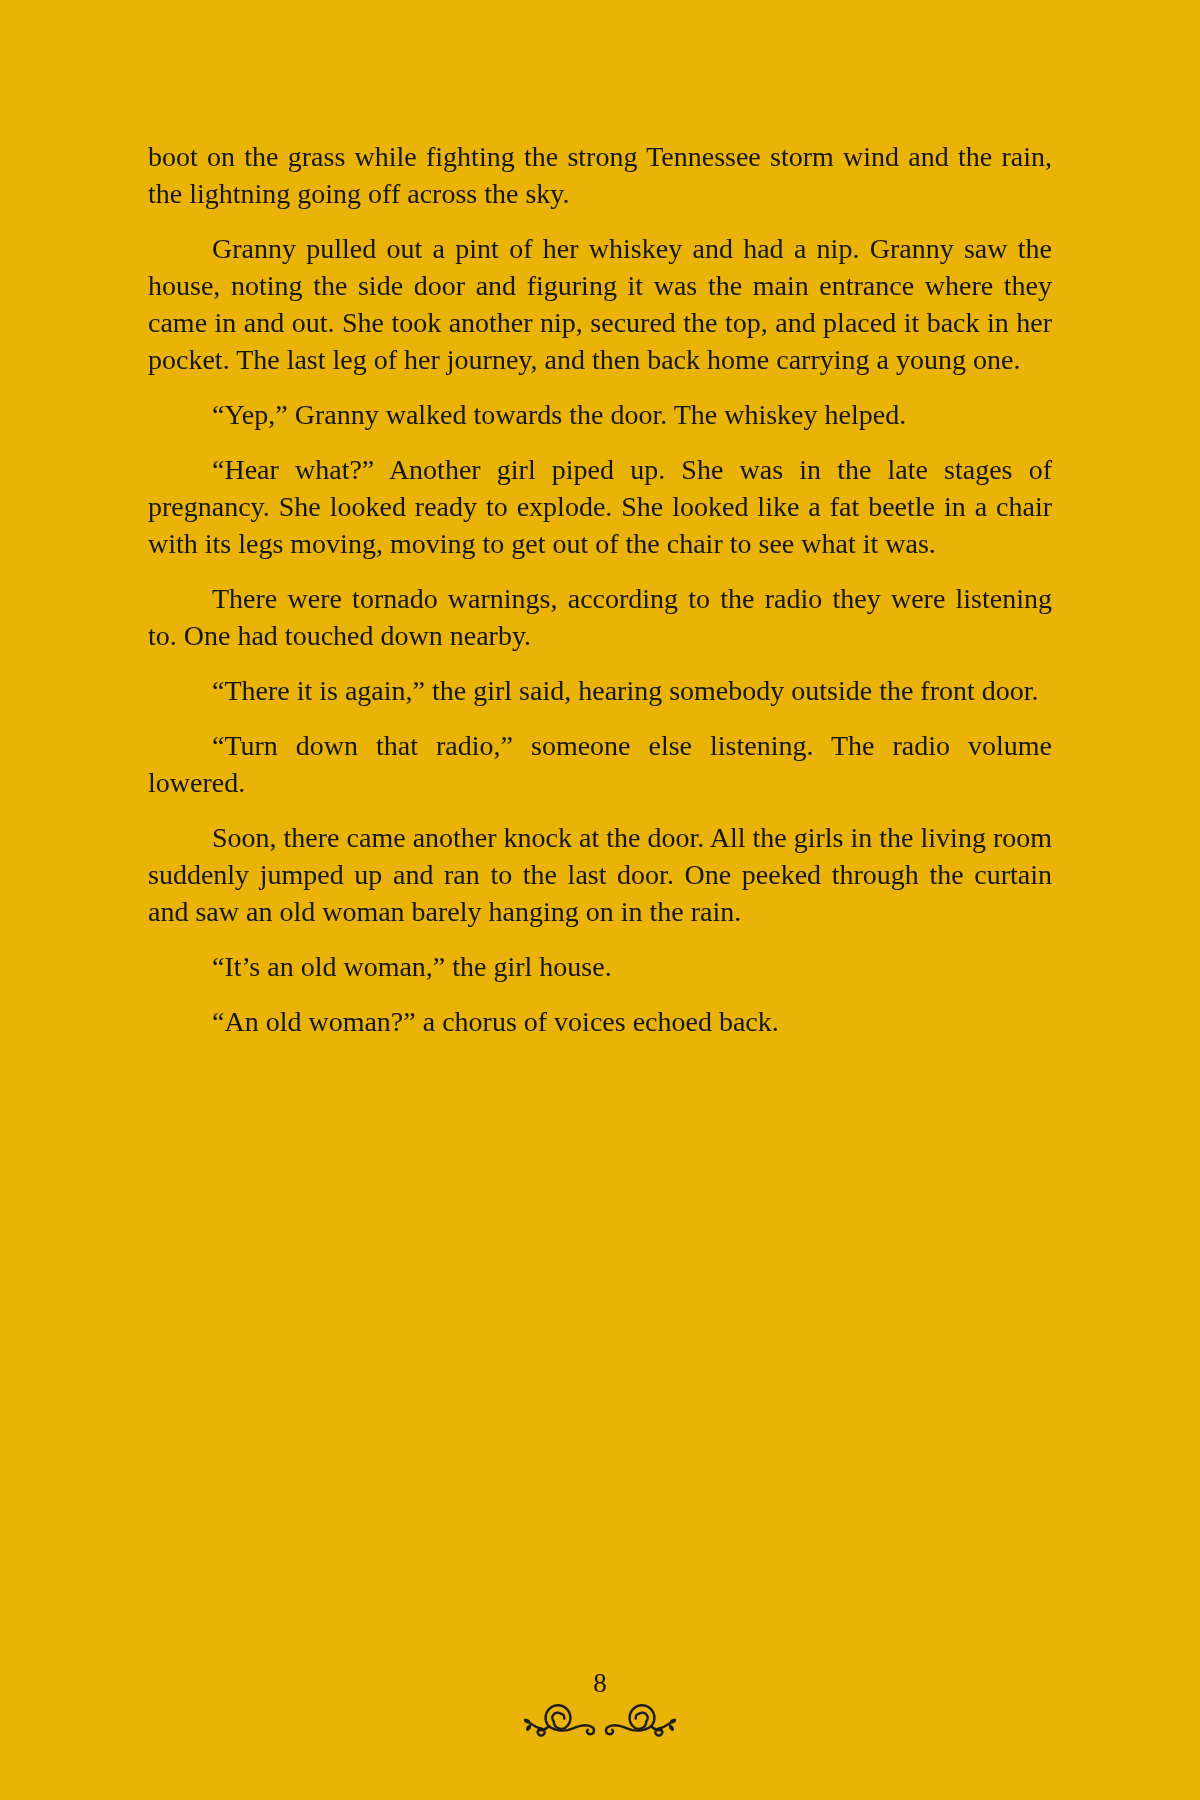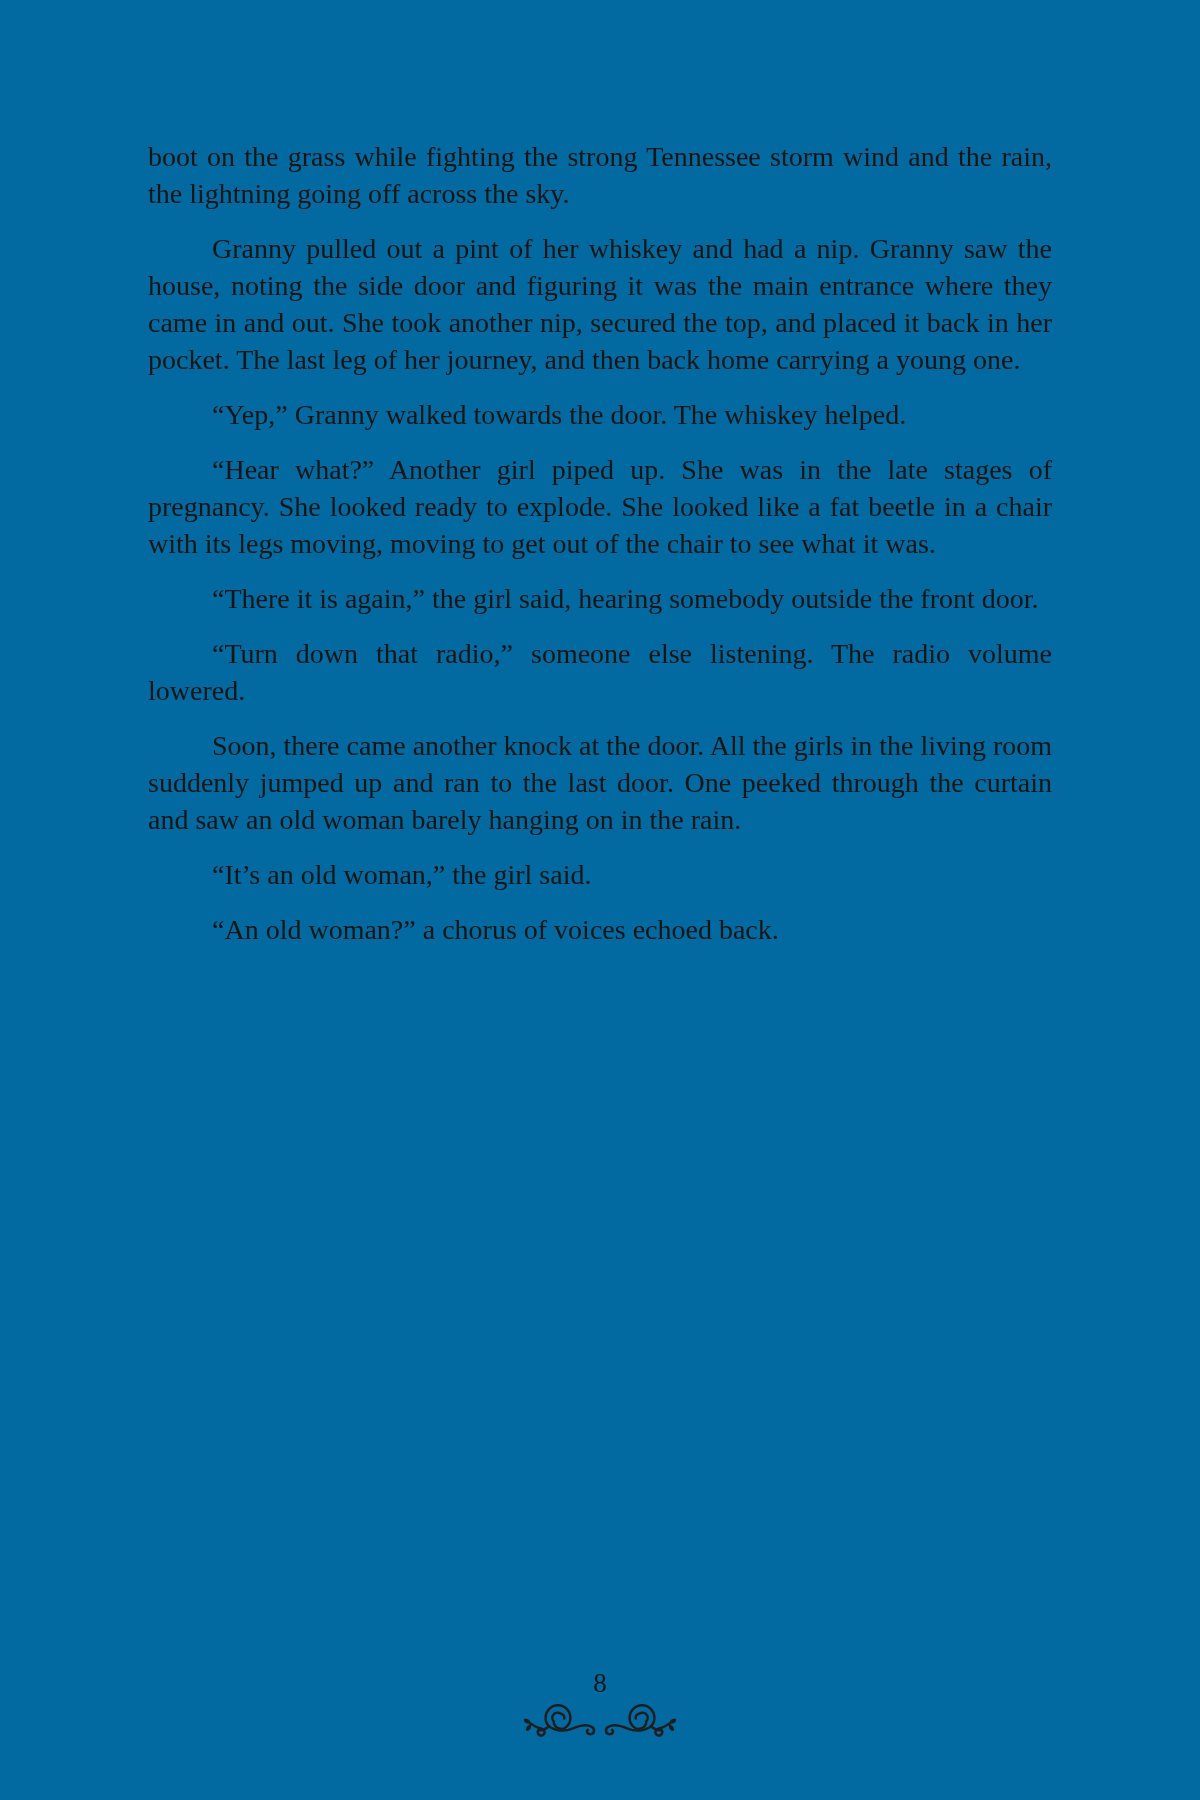--- a/index.html
+++ b/index.html
@@ -4,21 +4,21 @@
 <style>
   html, body {
     margin: 0;
     padding: 0;
     background: #ffffff;
   }
   .book-page {
     position: relative;
     width: 1200px;
     height: 1800px;
-    background: #0369a1;
+    background: #eab308;
     overflow: hidden;
     font-family: "Liberation Serif", "DejaVu Serif", serif;
     color: #161616;
   }
   .text-block {
     position: absolute;
     left: 148px;
     top: 138px;
     width: 904px;
   }
@@ -56,24 +56,25 @@
 </head>
 <body>
 
 <div class="book-page">
 
   <div class="text-block" id="paragraphs">
       <p class="no-indent">boot on the grass while fighting the strong Tennessee storm wind and the rain, the lightning going off across the sky.</p>
       <p>Granny pulled out a pint of her whiskey and had a nip. Granny saw the house, noting the side door and figuring it was the main entrance where they came in and out. She took another nip, secured the top, and placed it back in her pocket. The last leg of her journey, and then back home carrying a young one.</p>
       <p>“Yep,” Granny walked towards the door. The whiskey helped.</p>
       <p>“Hear what?” Another girl piped up. She was in the late stages of pregnancy. She looked ready to explode. She looked like a fat beetle in a chair with its legs moving, moving to get out of the chair to see what it was.</p>
+      <p>There were tornado warnings, according to the radio they were listening to. One had touched down nearby.</p>
       <p>“There it is again,” the girl said, hearing somebody outside the front door.</p>
       <p>“Turn down that radio,” someone else listening. The radio volume lowered.</p>
       <p>Soon, there came another knock at the door. All the girls in the living room suddenly jumped up and ran to the last door. One peeked through the curtain and saw an old woman barely hanging on in the rain.</p>
-      <p>“It’s an old woman,” the girl said.</p>
+      <p>“It’s an old woman,” the girl house.</p>
       <p>“An old woman?” a chorus of voices echoed back.</p>
     </div>
 
   <div class="page-number">8</div>
 
   <div class="ornament">
     <svg width="160" height="42" viewBox="0 0 164 44" xmlns="http://www.w3.org/2000/svg" aria-hidden="true">
       <defs>
         <g id="flhalf" fill="none" stroke="#1e1e1e" stroke-width="2.6" stroke-linecap="round">
 

